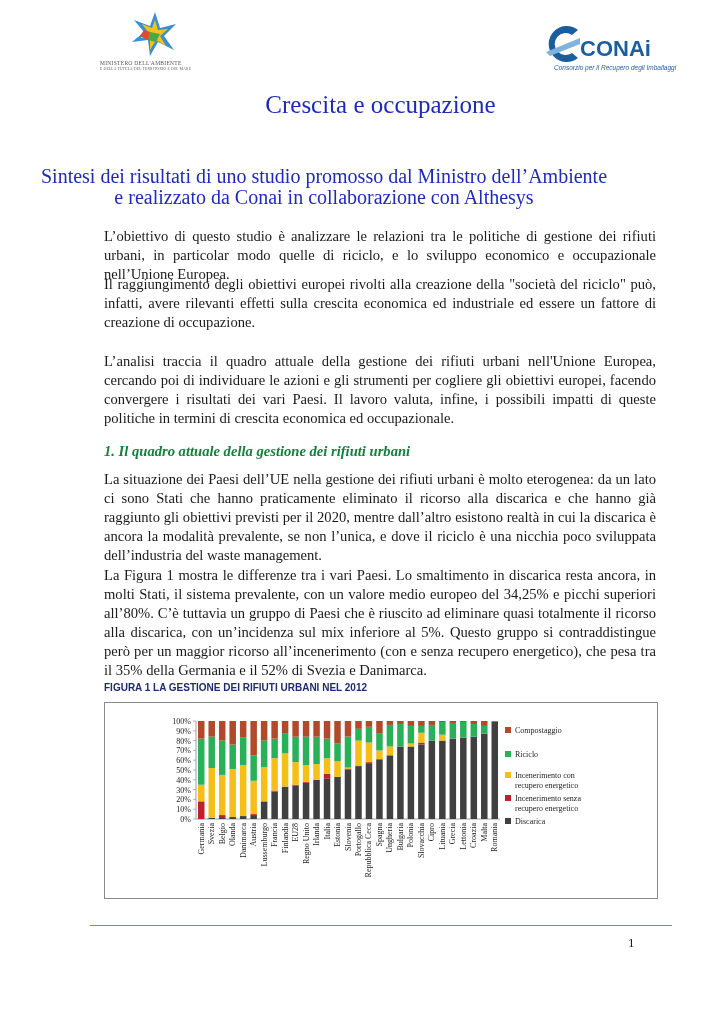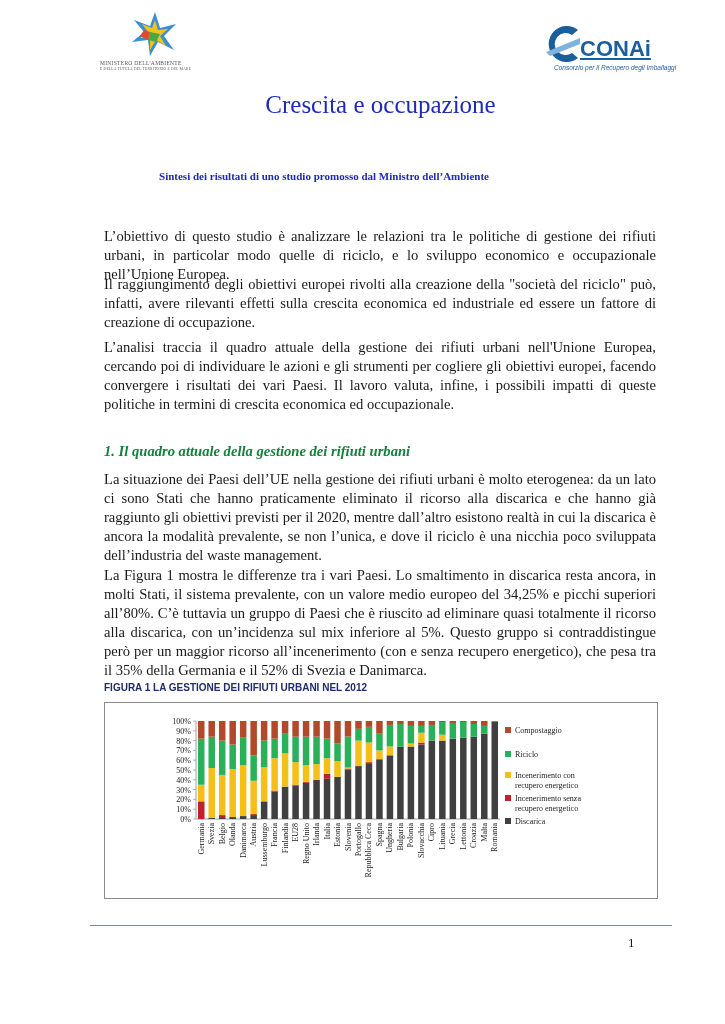--- a/index.html
+++ b/index.html
@@ -1,25 +1,25 @@
 <!DOCTYPE html>
 <html><head>
 <meta charset="utf-8">
 <style>
   html, body { margin: 0; padding: 0; background: #ffffff; }
   body { width: 725px; height: 1024px; position: relative; overflow: hidden; font-family: "Liberation Serif", "DejaVu Serif", serif; color: #1a1a1a; }
   .logo-left { position: absolute; left: 100px; top: 10px; width: 100px; height: 62px; }
   .logo-left .ministry-text { position: absolute; left: 0; top: 50px; width: 100px; font-family: "Liberation Serif", serif; font-size: 5.5px; color: #555; letter-spacing: 0.3px; line-height: 6px; }
   .logo-left .ministry-sub { font-size: 3.5px; }
   .logo-right { position: absolute; left: 540px; top: 16px; width: 120px; height: 60px; }
-  .conai-text { position: absolute; left: 40px; top: 20px; font-family: "Liberation Sans", sans-serif; font-weight: bold; font-size: 22px; color: #1b5e9e; letter-spacing: 0px; text-decoration: underline; }
+  .conai-text { position: absolute; left: 40px; top: 20px; font-family: "Liberation Sans", sans-serif; font-weight: bold; font-size: 22px; color: #1b5e9e; letter-spacing: 0px; }
   .conai-sub { position: absolute; left: 14px; top: 48px; font-family: "Liberation Sans", sans-serif; font-size: 6.5px; color: #2a5d9a; font-style: italic; white-space: nowrap; }
 
   .title { position: absolute; left: 0; top: 90px; width: 725px; text-align: center; color: #1f2bb8; font-size: 25px; line-height: 29px; padding-left: 18px; }
-  .subtitle { position: absolute; left: 0; top: 166px; width: 648px; text-align: center; color: #1f2bb8; font-size: 11px; font-weight: bold; line-height: 21px; }
+  .subtitle { position: absolute; left: 0; top: 166px; width: 648px; text-align: center; color: #1f2bb8; font-size: 20px; font-weight: normal; line-height: 21px; }
 
   .para { position: absolute; left: 104px; width: 552px; font-size: 14.6px; line-height: 19px; text-align: justify; color: #1a1a1a; }
   .section-heading { position: absolute; left: 104px; top: 443px; font-size: 14.6px; font-weight: bold; font-style: italic; color: #15803d; }
   .fig-caption { position: absolute; left: 104px; top: 682px; font-family: "Liberation Sans", sans-serif; font-size: 10px; font-weight: bold; color: #1f2a70; }
 
   .chart-frame { position: absolute; left: 104px; top: 702px; width: 552px; height: 195px; border: 1px solid #8a8a8a; background: #fff; }
   .chart-svg { position: absolute; left: 0; top: 0; }
 
   .footer-line { position: absolute; left: 90px; top: 925px; width: 582px; height: 1px; background: #7b7fd0; }
   .page-number { position: absolute; left: 628px; top: 935px; font-size: 13px; font-family: "Liberation Serif", serif; }
@@ -48,25 +48,26 @@
   <div class="conai-text">CONAi</div>
   <div class="conai-sub">Consorzio per il Recupero degli Imballaggi</div>
 </div>
 
 <div class="title">
   <div>Crescita e occupazione</div>
 </div>
 
 <div class="subtitle">
   <div>Sintesi dei risultati di uno studio promosso dal Ministro dell’Ambiente</div>
+  <div>e realizzato da Conai in collaborazione con Althesys</div>
 </div>
 
 <div class="para" style="top:227px">L’obiettivo di questo studio è analizzare le relazioni tra le politiche di gestione dei rifiuti urbani, in particolar modo quelle di riciclo, e lo sviluppo economico e occupazionale nell’Unione Europea.</div>
 <div class="para" style="top:275px">Il raggiungimento degli obiettivi europei rivolti alla creazione della "società del riciclo" può, infatti, avere rilevanti effetti sulla crescita economica ed industriale ed essere un fattore di creazione di occupazione.</div>
-<div class="para" style="top:338px">L’analisi traccia il quadro attuale della gestione dei rifiuti urbani nell'Unione Europea, cercando poi di individuare le azioni e gli strumenti per cogliere gli obiettivi europei, facendo convergere i risultati dei vari Paesi. Il lavoro valuta, infine, i possibili impatti di queste politiche in termini di crescita economica ed occupazionale.</div>
+<div class="para" style="top:352px">L’analisi traccia il quadro attuale della gestione dei rifiuti urbani nell'Unione Europea, cercando poi di individuare le azioni e gli strumenti per cogliere gli obiettivi europei, facendo convergere i risultati dei vari Paesi. Il lavoro valuta, infine, i possibili impatti di queste politiche in termini di crescita economica ed occupazionale.</div>
 
 <div class="section-heading">1. Il quadro attuale della gestione dei rifiuti urbani</div>
 <div class="para" style="top:470px">La situazione dei Paesi dell’UE nella gestione dei rifiuti urbani è molto eterogenea: da un lato ci sono Stati che hanno praticamente eliminato il ricorso alla discarica e che hanno già raggiunto gli obiettivi previsti per il 2020, mentre dall’altro esistono realtà in cui la discarica è ancora la modalità prevalente, se non l’unica, e dove il riciclo è una nicchia poco sviluppata dell’industria del waste management.</div>
 <div class="para" style="top:566px">La Figura 1 mostra le differenze tra i vari Paesi. Lo smaltimento in discarica resta ancora, in molti Stati, il sistema prevalente, con un valore medio europeo del 34,25% e picchi superiori all’80%. C’è tuttavia un gruppo di Paesi che è riuscito ad eliminare quasi totalmente il ricorso alla discarica, con un’incidenza sul mix inferiore al 5%. Questo gruppo si contraddistingue però per un maggior ricorso all’incenerimento (con e senza recupero energetico), che pesa tra il 35% della Germania e il 52% di Svezia e Danimarca.</div>
 
 <div class="fig-caption">FIGURA 1 LA GESTIONE DEI RIFIUTI URBANI NEL 2012</div>
 
 <div class="chart-frame">
   <svg class="chart-svg" id="chart" width="552" height="195">
       <line x1="91" y1="18" x2="91" y2="116" stroke="#888" stroke-width="0.8"></line>

